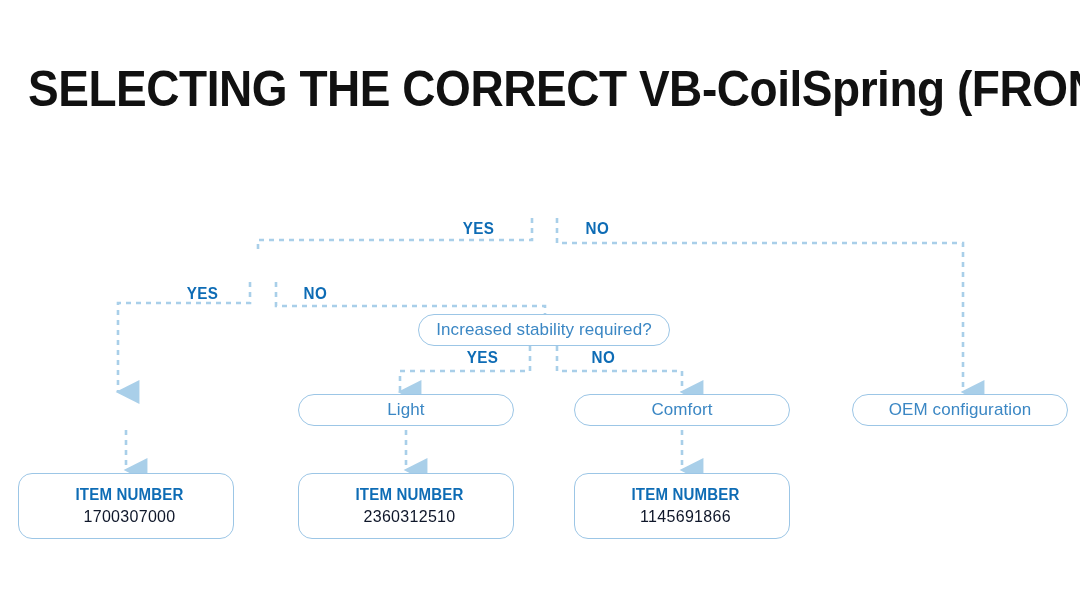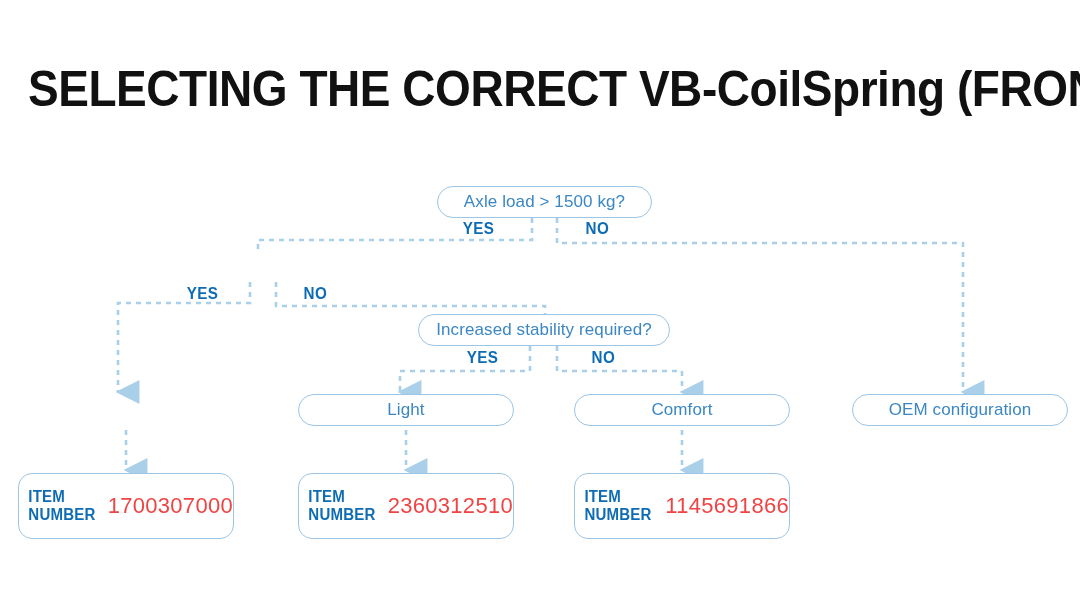--- a/index.html
+++ b/index.html
@@ -43,35 +43,35 @@
   .pill.decision{height:32px;}
   .pill.result{height:32px;}
 
   
   .card{
     position:absolute;
     box-sizing:border-box;
     border:1.6px solid #9cc6e6;
     border-radius:14px;
     background:#ffffff;
-    display:flex;flex-direction:row;
+    display:flex;flex-direction:column;
     align-items:center;justify-content:center;
     gap:4px;
     padding-left:7px;
   }
   .card .hd{
     font-weight:700;
     font-size:16px;
     letter-spacing:0.2px;
     color:#0e6cb5;
     transform:scaleX(0.94);
   }
   .card .num{
-    font-size:22px;
-    color:#ef4444;
+    font-size:16px;
+    color:#0f172a;
     letter-spacing:0.3px;
   }
 
   
   .branch{
     position:absolute;
     font-weight:700;
     font-size:16px;
     color:#0e6cb5;
     letter-spacing:0.3px;
@@ -105,21 +105,20 @@
       <path d="M530 346 L530 371 L400 371 L400 392" marker-end="url(#ah)"></path>
 
       <path d="M557 346 L557 371 L682 371 L682 392" marker-end="url(#ah)"></path>
 
       <path d="M126 430 L126 470" marker-end="url(#ah)"></path>
       <path d="M406 430 L406 470" marker-end="url(#ah)"></path>
       <path d="M682 430 L682 470" marker-end="url(#ah)"></path>
     </g>
   </svg>
 
-  <div class="pill decision" style="left:437px;top:186px;width:215px;">Axle load &gt; 1500 kg?</div>
 
 
   <div class="pill decision" style="left:418px;top:314px;width:252px;">Increased stability required?</div>
 
   <div class="branch" style="left:462px;top:220px;">YES</div>
   <div class="branch" style="left:585px;top:220px;">NO</div>
 
   <div class="branch" style="left:186px;top:285px;">YES</div>
   <div class="branch" style="left:303px;top:285px;">NO</div>
 

